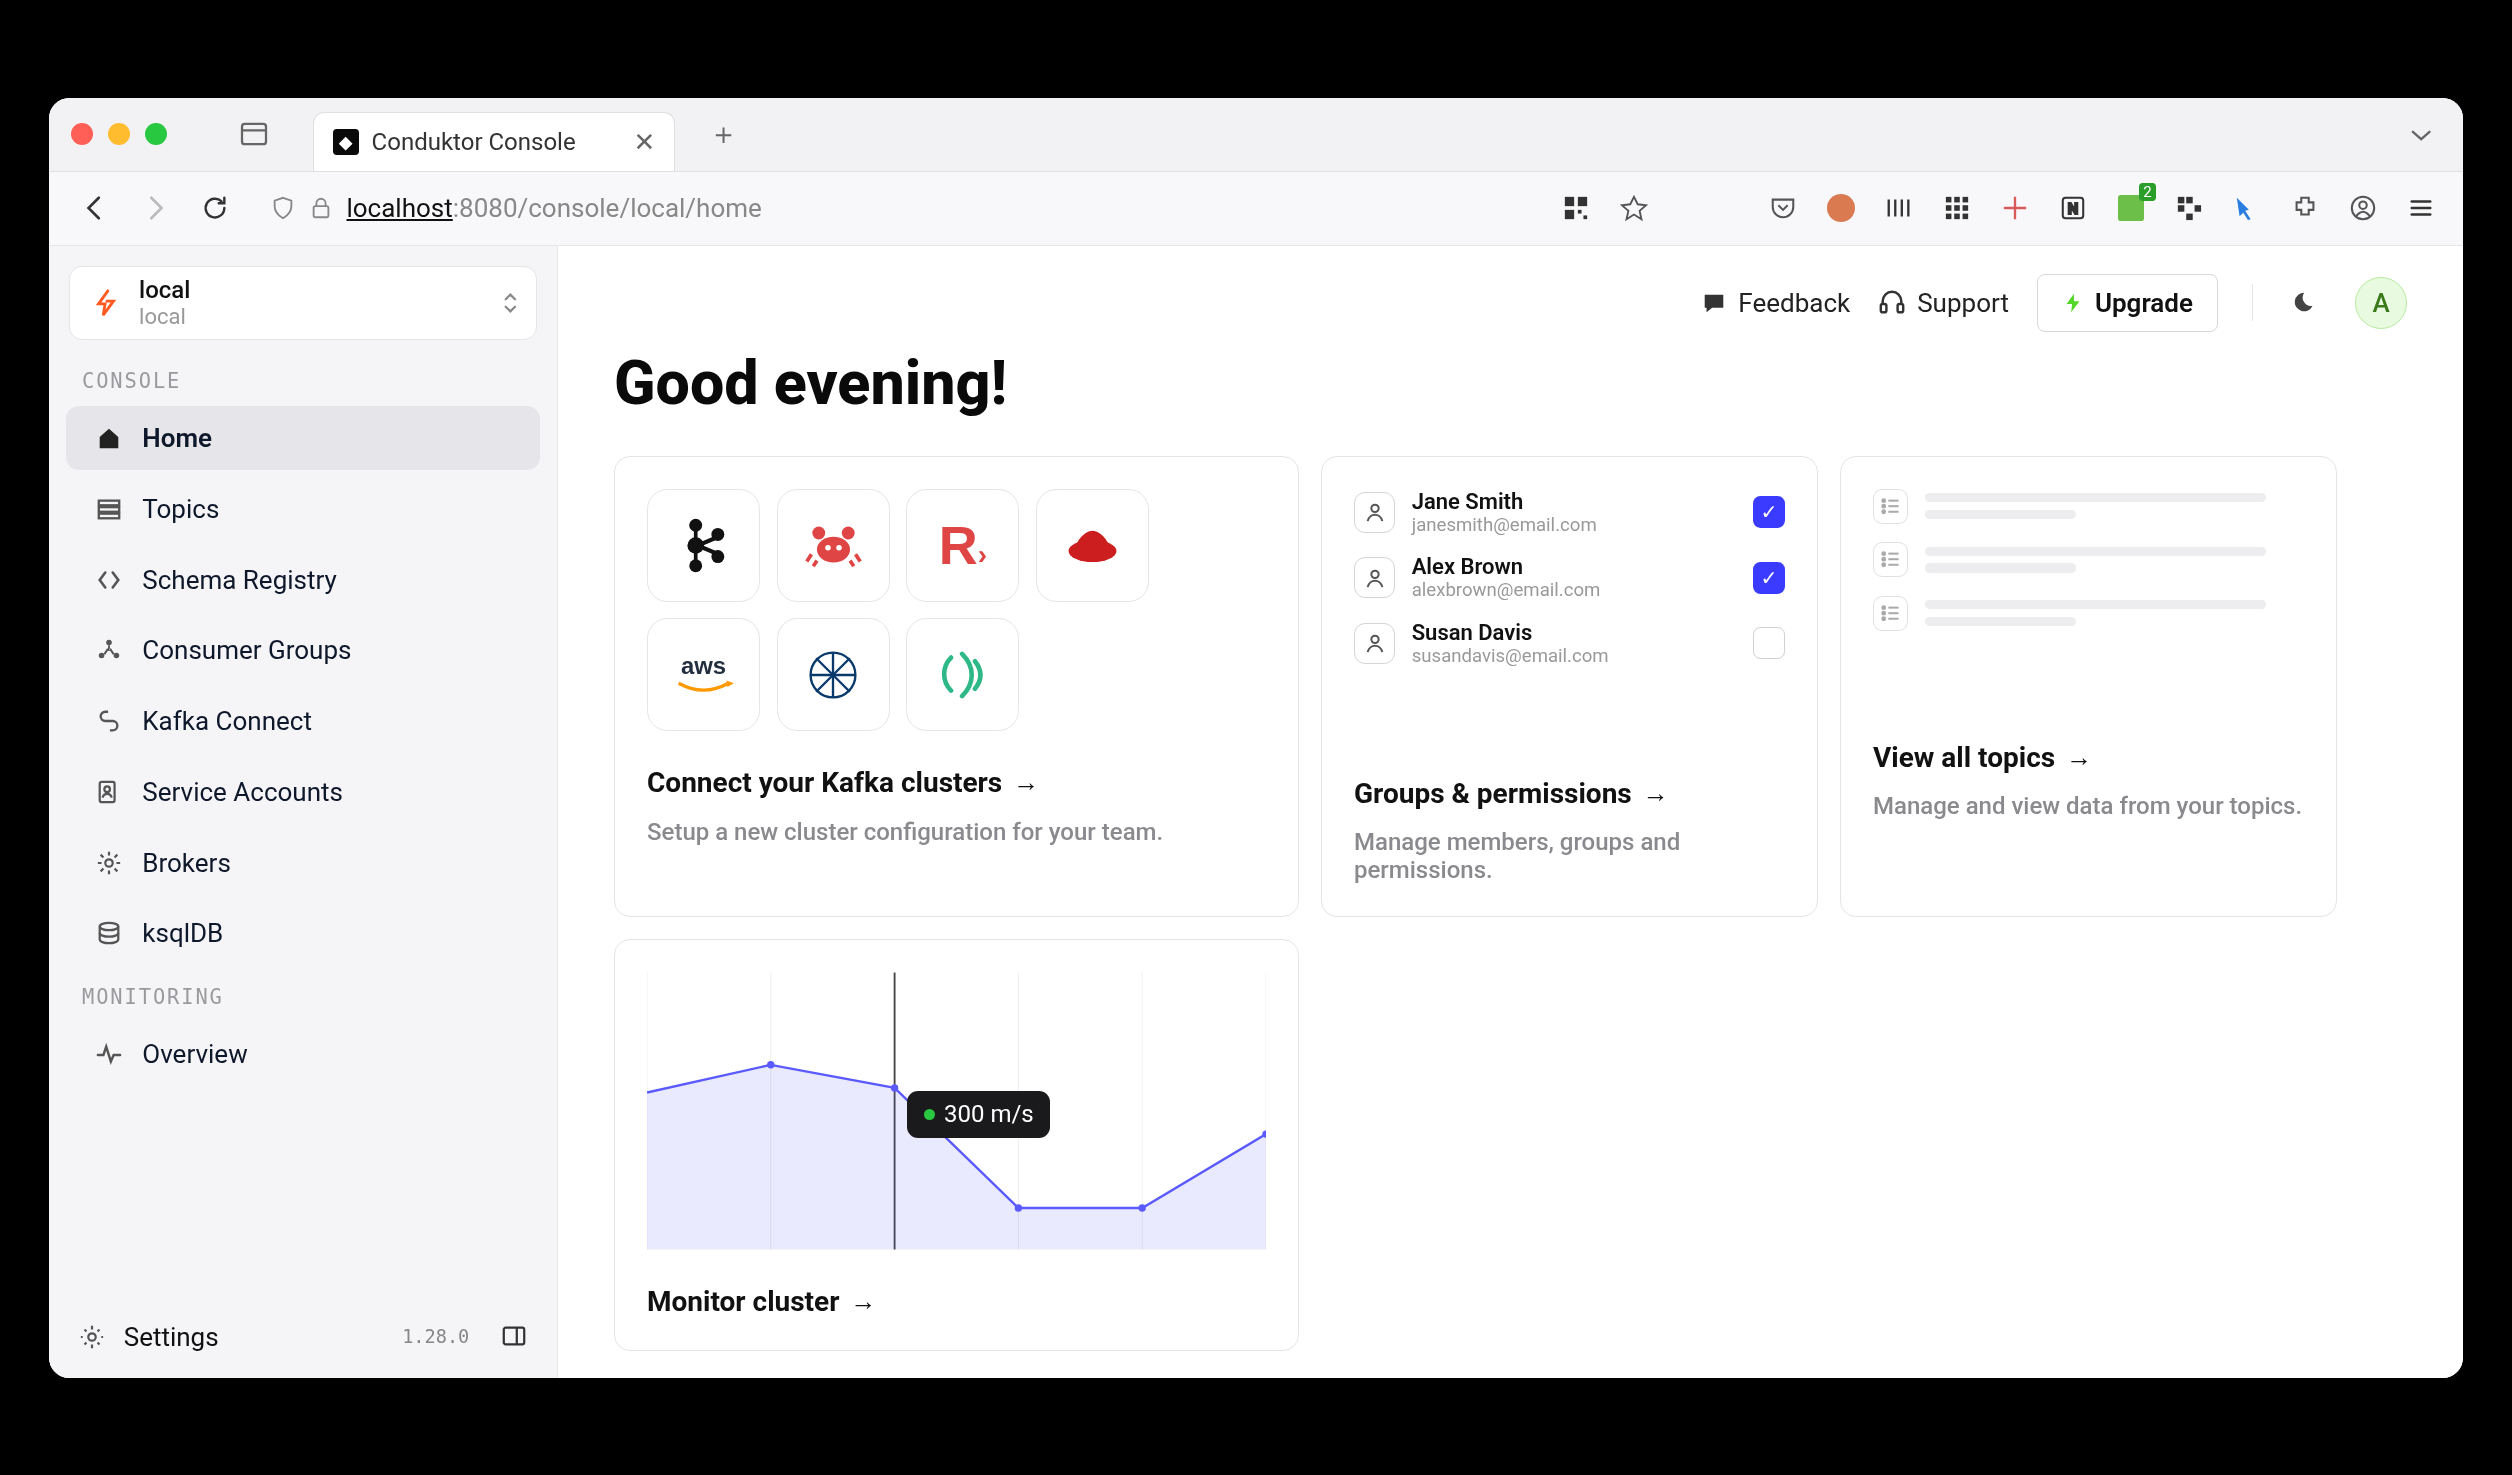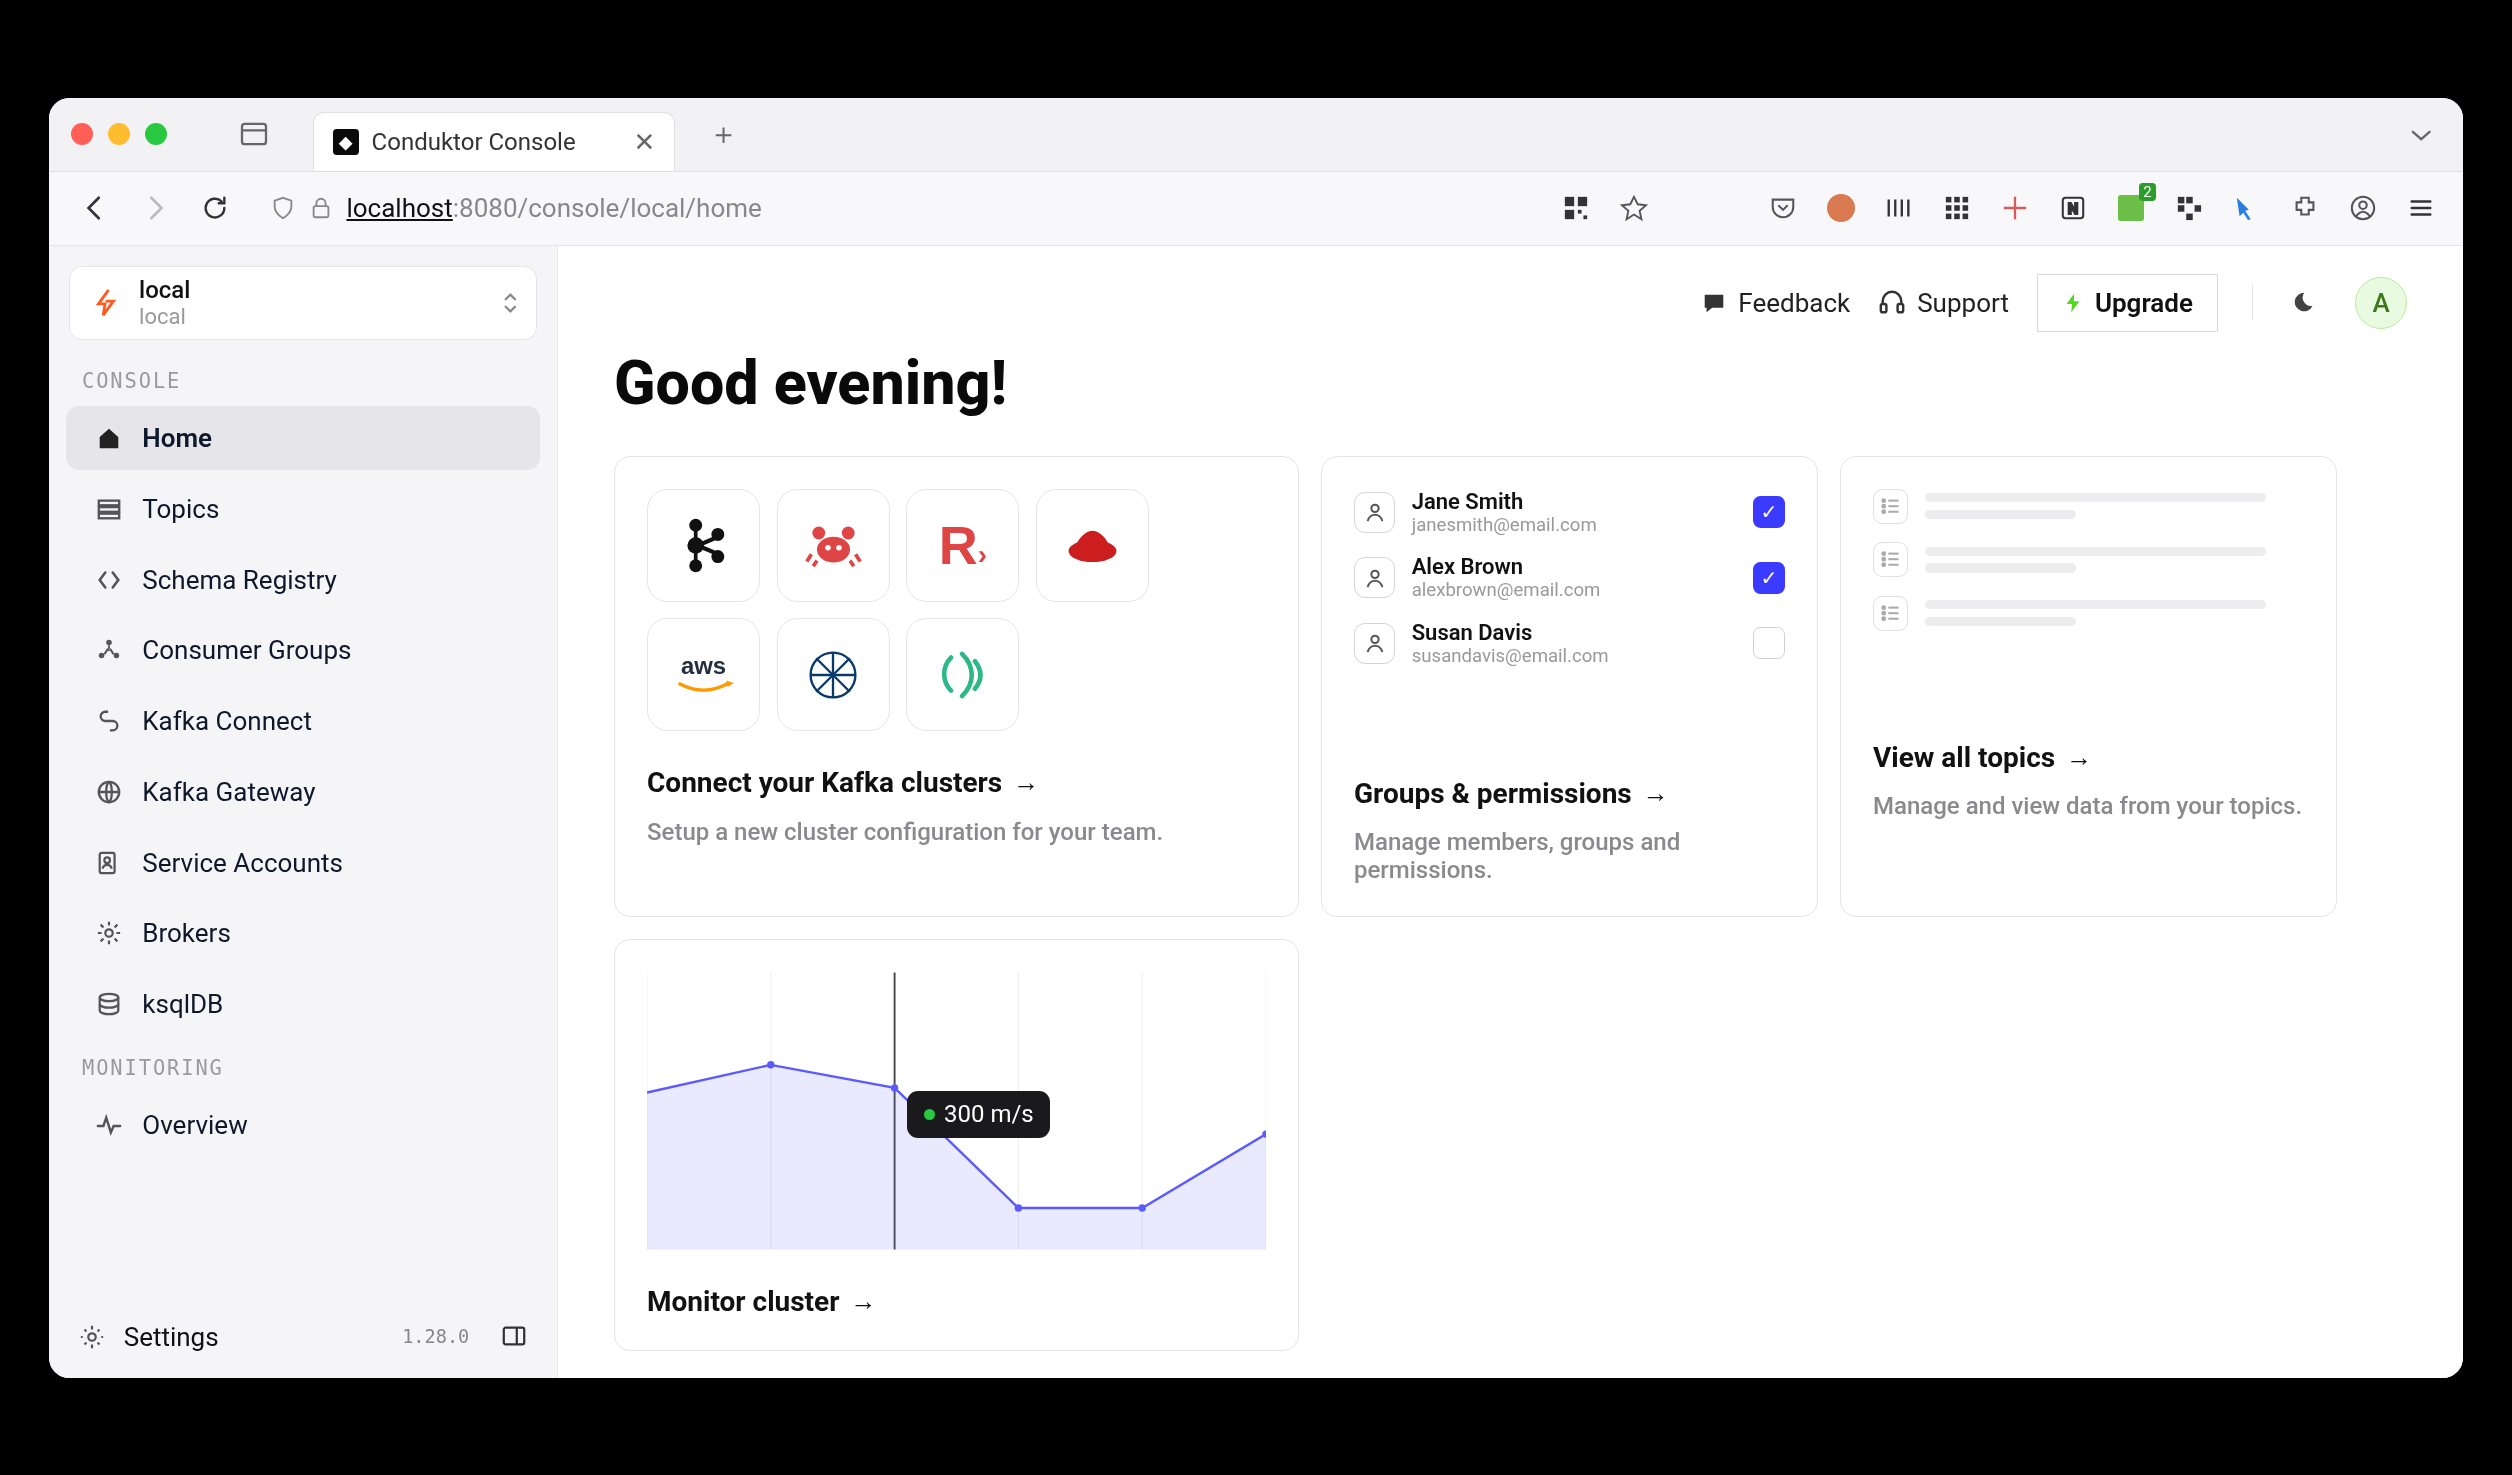--- a/index.html
+++ b/index.html
@@ -149,21 +149,21 @@
 .header-actions {
   display:flex;
   align-items:center;
   justify-content:flex-end;
   gap: 28px;
   padding: 28px 56px 0 56px;
 }
 .hdr-link { display:flex; align-items:center; gap:11px; font-size:26px; color:#222; cursor:pointer;justify-content:center; }
 .upgrade-btn {
   display:flex; align-items:center; gap:11px;
-  border:0.9px solid #d8d8dc; border-radius:1px;
+  border:0.9px solid #d8d8dc; border-radius:8px;
   padding: 13px 24px; font-size:26px; font-weight:600; color:#111;
   cursor:pointer;
 }
 .bolt-icon { color:#7cfc00; }
 .divider-v { width:0.9px; height:37px; background:#e5e5e7; margin:0 5.6px; }
 .theme-btn { width:41px; height:41px; display:flex; align-items:center; justify-content:center; color:#444; }
 .avatar {
   width:52px; height:52px; border-radius:50%;
   background:#e8fbe0; border:0.9px solid #b8eb9f;
   display:flex; align-items:center; justify-content:center;
@@ -442,29 +442,20 @@
           </span>
         <span>Consumer Groups</span>
       </div>
       <div class="nav-item">
         <span class="nav-icon">
             <svg width="26" height="26" viewBox="0 0 28 28" fill="none" stroke="#555" stroke-width="2.5">
               <path d="M10 14a5 5 0 0 1 0-10h3M18 14a5 5 0 0 1 0 10h-3M9 14h10"></path>
             </svg>
           </span>
         <span>Kafka Connect</span>
-      </div>
-      <div class="nav-item">
-        <span class="nav-icon">
-            <svg width="26" height="26" viewBox="0 0 28 28" fill="none" stroke="#555" stroke-width="2.5">
-              <circle cx="14" cy="14" r="11"></circle>
-              <path d="M3 14h22M14 3c4 3 4 19 0 22M14 3c-4 3-4 19 0 22"></path>
-            </svg>
-          </span>
-        <span>Kafka Gateway</span>
       </div>
       <div class="nav-item">
         <span class="nav-icon">
             <svg width="26" height="26" viewBox="0 0 28 28" fill="none" stroke="#555" stroke-width="2.4">
               <rect x="4" y="3" width="16" height="22" rx="2"></rect>
               <circle cx="12" cy="11" r="3"></circle>
               <path d="M7 20c1-3 3-4 5-4s4 1 5 4"></path>
             </svg>
           </span>
         <span>Service Accounts</span>

